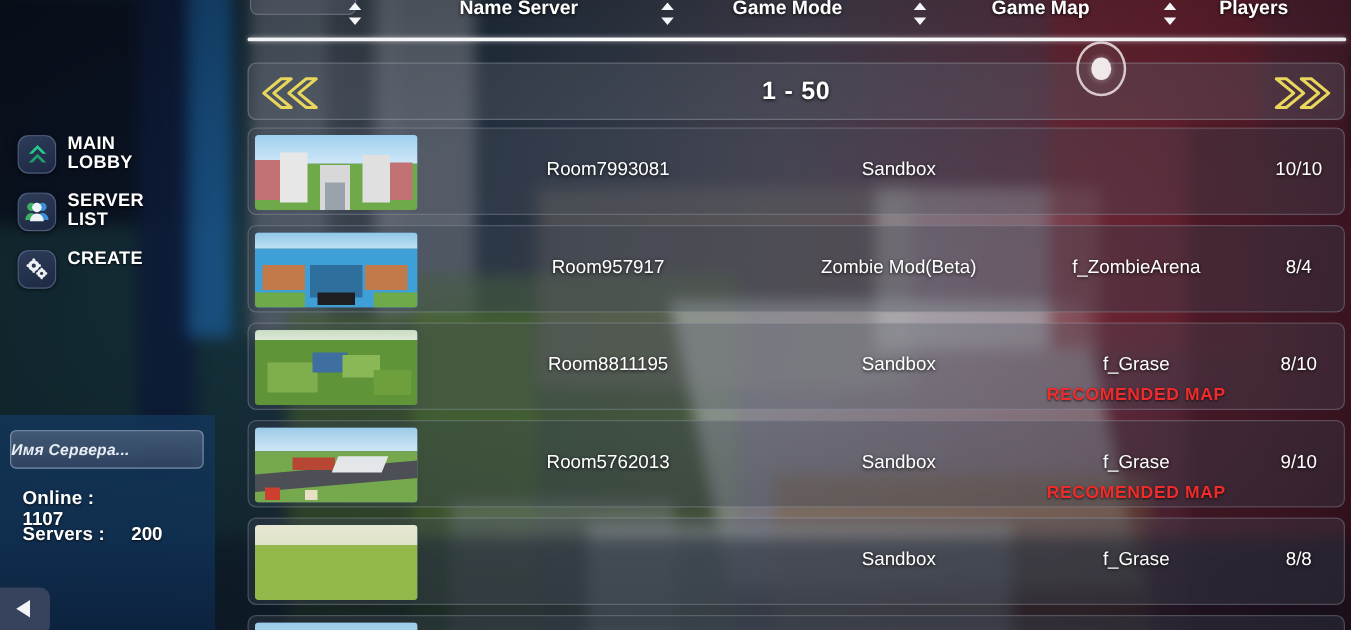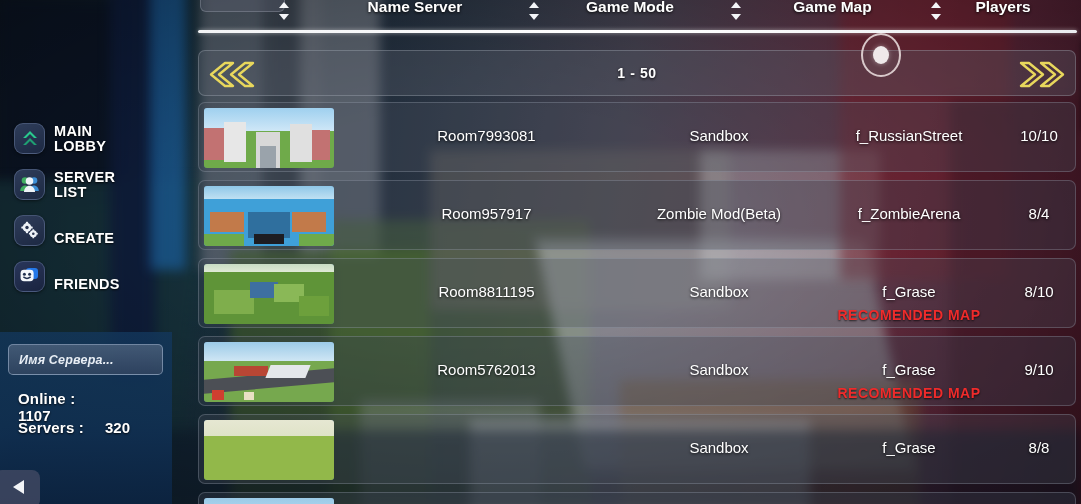--- a/index.html
+++ b/index.html
@@ -54,21 +54,21 @@
   #sidebar {
     position:absolute; left:0; top:0; width:172px; height:504px;
     z-index: 20;
   }
   .side-panel-bg{
     position:absolute; left:0; top:332px; width:172px; height:172px;
     background: linear-gradient(180deg, rgba(19,55,92,.80) 0%, rgba(16,48,84,.86) 60%, rgba(12,36,66,.9) 100%);
   }
   .nav-list { position:absolute; left:14px; top:108px; width:160px; }
   .nav-item {
-    display:flex; align-items:flex-end; gap:9px;
+    display:flex; align-items:flex-start; gap:9px;
     height:46px; margin-bottom:0px; cursor:pointer;
   }
   .nav-icon {
     width:31px; height:31px; border-radius:9px;
     background: linear-gradient(160deg, #2e3c59 0%, #1d2943 100%);
     border:1px solid rgba(140,160,200,.35);
     display:flex; align-items:center; justify-content:center;
     flex:none;
     box-shadow: 0 1px 3px rgba(0,0,0,.5);
   }
@@ -77,21 +77,21 @@
     color:#ffffff; font-size:14.5px; font-weight:bold; line-height:15px;
     letter-spacing:.3px;
     text-shadow: 0 1px 2px rgba(0,0,0,.85);
   }
 
   .search-box {
     position:absolute; left:8px; top:344px; width:155px; height:31px;
     background: linear-gradient(180deg, rgba(70,92,120,.92), rgba(48,68,96,.92));
     border:1px solid rgba(170,190,215,.55);
     border-radius:5px;
-    display:flex; align-items:center; padding-left:10px;
+    display:flex; align-items:center; 
   }
   .search-box span {
     color:#e8eef5; font-size:12.5px; font-style:italic; font-weight:bold;
     letter-spacing:.2px;
   }
 
   .stat-row {
     position:absolute; left:0; width:165px;
     display:flex; justify-content:space-between; padding:0 14px 0 18px;
     color:#ffffff; font-size:15px; font-weight:bold;
@@ -134,21 +134,21 @@
 
   
   .pager {
     position:absolute; left:178px; top:50px; width:878px; height:46px;
     background: rgba(92,96,108,.33);
     border:1px solid rgba(190,195,205,.30);
     border-radius:7px;
     display:flex; align-items:center; justify-content:center;
   }
   .pager-label {
-    color:#ffffff; font-size:14px; font-weight:bold; letter-spacing:.6px;
+    color:#ffffff; font-size:20px; font-weight:bold; letter-spacing:.6px;
     text-shadow:0 1px 3px rgba(0,0,0,.9);
   }
   .pg-arrow { position:absolute; top:10px; width:56px; height:27px; }
   .pg-prev { left:10px; }
   .pg-next { right:10px; }
 
   .touch-dot {
     position:absolute; left:841px; top:33px; width:40px; height:44px;
     border:2px solid rgba(238,226,226,.85);
     border-radius:50%;
@@ -298,47 +298,33 @@
           </g>
           <circle cx="8" cy="7.5" r="1.7" fill="#2a3550"></circle>
           <circle cx="14.3" cy="13.7" r="1.3" fill="#2a3550"></circle>
         </svg>
       </span>
       <span class="nav-label">
         <span>CREATE</span>
       </span>
     </div>
 
-    <div class="nav-item">
-      <span class="nav-icon friends">
-        <svg width="21" height="21" viewBox="0 0 21 21">
-          <rect x="7" y="2" width="12" height="11" rx="3" fill="#2478e8"></rect>
-          <rect x="1.6" y="3.8" width="13" height="11.4" rx="3.4" fill="#f4f8fc"></rect>
-          <circle cx="5.4" cy="8.2" r="1.5" fill="#20304f"></circle>
-          <circle cx="10.6" cy="8.2" r="1.5" fill="#20304f"></circle>
-          <path d="M4.8 11.2 q3.2 2.4 6.4 0" stroke="#20304f" stroke-width="1.5" fill="none" stroke-linecap="round"></path>
-        </svg>
-      </span>
-      <span class="nav-label">
-        <span>FRIENDS</span>
-      </span>
-    </div>
   </div>
 
   <div class="search-box">
     <span>Имя Сервера...</span>
   </div>
 
   <div class="stat-row" id="stat-online">
     <span class="stat-label">Online :</span>
     <span class="stat-value">1107</span>
   </div>
   <div class="stat-row" id="stat-servers">
     <span class="stat-label">Servers :</span>
-    <span class="stat-value">320</span>
+    <span class="stat-value">200</span>
   </div>
 
   <div class="back-btn">
     <span>
       <svg width="20" height="20" viewBox="0 0 20 20">
         <path d="M14 3 L14 17 L3 10 Z" fill="#f2f4f7"></path>
       </svg>
     </span>
   </div>
 </div>
@@ -406,21 +392,20 @@
       <div class="ground" style="background:#6faa4a;"></div>
       <div class="blk" style="left:52px;bottom:0;width:24px;height:60%;background:#d8d8d8;"></div>
       <div class="blk" style="left:0;bottom:8px;width:20px;height:32px;background:#c27272;"></div>
       <div class="blk" style="left:20px;bottom:6px;width:22px;height:40px;background:#e7e7e7;"></div>
       <div class="blk" style="left:86px;bottom:6px;width:22px;height:38px;background:#e0e0e0;"></div>
       <div class="blk" style="left:108px;bottom:8px;width:18px;height:30px;background:#c27272;"></div>
       <div class="blk" style="left:56px;bottom:0;width:16px;height:22px;background:#9aa3ab;"></div>
     </div>
     <span class="cell c-name">Room7993081</span>
     <span class="cell c-mode">Sandbox</span>
-    <span class="cell c-map">f_RussianStreet</span>
     <span class="cell c-ply">10/10</span>
   </div>
 
   <div class="row alt" style="top:180px;">
     <div class="thumb">
       <div class="sky" style="background:linear-gradient(180deg,#8fc7e8,#bfe0f2);height:22%;"></div>
       <div class="ground" style="background:#3fa0d8;height:78%;"></div>
       <div class="blk" style="left:6px;bottom:14px;width:34px;height:20px;background:#c27a4a;"></div>
       <div class="blk" style="left:88px;bottom:14px;width:34px;height:20px;background:#c27a4a;"></div>
       <div class="blk" style="left:44px;bottom:8px;width:42px;height:26px;background:#2f6f9e;"></div>

